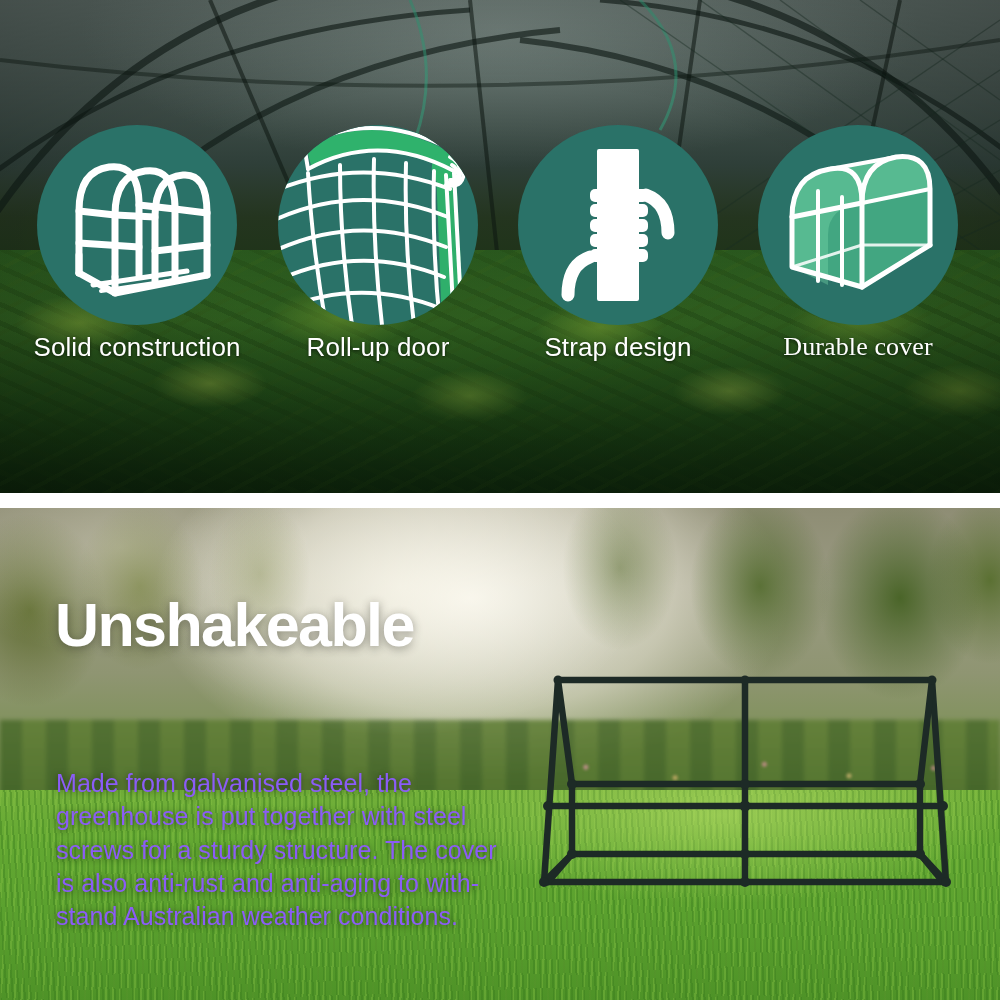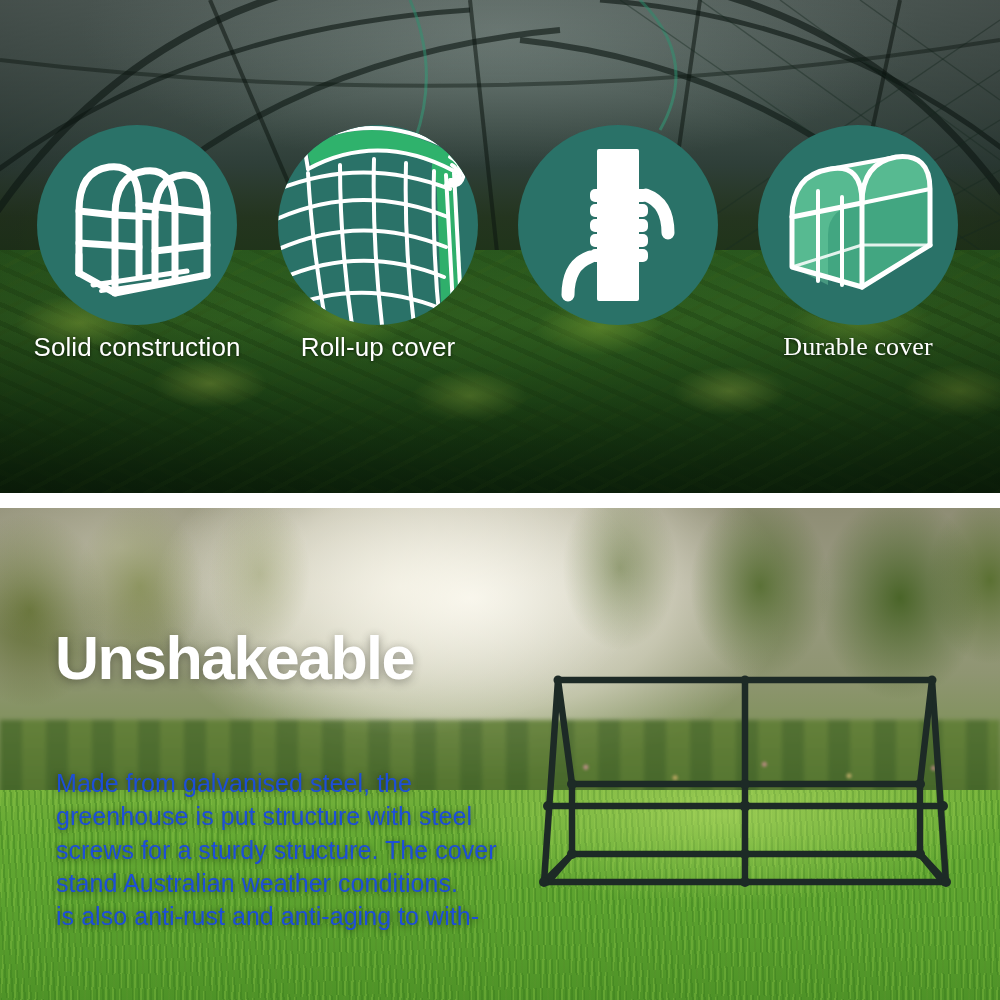--- a/index.html
+++ b/index.html
@@ -88,23 +88,23 @@
       radial-gradient(ellipse 34% 42% at 40% 16%, rgba(255,252,240,.58), rgba(0,0,0,0) 72%),
       radial-gradient(ellipse 26% 30% at 12% 8%, rgba(255,250,232,.30), rgba(0,0,0,0) 74%);}
 
   
   .product{position:absolute;left:520px;top:650px;width:450px;height:260px;}
   .product svg{display:block;width:450px;height:260px;}
 
   
   .headline{position:absolute;left:55px;top:596px;width:440px;color:#ffffff;
     font-size:61px;font-weight:bold;line-height:.96;letter-spacing:-1.6px;
-    text-shadow:0 2px 10px rgba(40,40,30,.45);margin-top:33px;}
+    text-shadow:0 2px 10px rgba(40,40,30,.45);}
   .headline .l2{display:block;}
-  .body-copy{position:absolute;left:56px;top:767px;width:412px;color:#1d4ed8;
+  .body-copy{position:absolute;left:56px;top:767px;width:412px;color:#8b5cf6;
     font-size:25px;line-height:1.33;letter-spacing:.05px;
     text-shadow:0 1px 6px rgba(20,30,12,.6);}
   .body-copy span{display:block;white-space:nowrap;}
 </style>
 </head>
 <body>
 
 <div class="page">
 
   <div class="panel-top">
@@ -209,21 +209,21 @@
 
                 <path d="M-6,96 Q80,56 170,92"></path>
                 <path d="M-8,128 Q78,86 168,122"></path>
                 <path d="M-10,160 Q76,116 166,152"></path>
                 <path d="M-12,192 Q74,148 164,184"></path>
                 <path d="M-4,66 Q82,30 172,64"></path>
               </g>
             </g>
           </svg>
         </div>
-        <div class="f-label">Roll-up cover</div>
+        <div class="f-label">Roll-up door</div>
       </div>
 
       <div class="feature f3">
         <div class="circle">
           <svg viewBox="0 0 200 200">
             <g fill="#ffffff">
               <rect x="79" y="24" width="42" height="152" rx="2"></rect>
             </g>
             <g fill="#ffffff">
               <rect x="72" y="64" width="58" height="13" rx="5"></rect>
@@ -231,20 +231,21 @@
               <rect x="72" y="94" width="58" height="13" rx="5"></rect>
               <rect x="72" y="109" width="58" height="13" rx="5"></rect>
               <rect x="72" y="124" width="58" height="13" rx="5"></rect>
             </g>
             <g fill="none" stroke="#ffffff" stroke-width="13" stroke-linecap="round">
               <path d="M128,70 q22,8 22,38"></path>
               <path d="M72,132 q-22,8 -22,38"></path>
             </g>
           </svg>
         </div>
+        <div class="f-label">Strap design</div>
       </div>
 
       <div class="feature f4">
         <div class="circle">
           <svg viewBox="0 0 200 200">
 
             <path d="M34,142 L34,92 Q34,50 72,44 L140,32 Q172,28 172,64 L172,120 L104,162 Z" fill="#56d196" opacity="0.55"></path>
             <path d="M34,92 Q34,50 72,44 L140,32 Q172,28 172,64 L104,78 Q70,82 70,110 L70,160 L34,142 Z" fill="#7fe0b0" opacity="0.35"></path>
             <g fill="none" stroke="#ffffff" stroke-width="5" stroke-linejoin="round" stroke-linecap="round">
 
@@ -336,19 +337,19 @@
       </g>
     </svg>
   </div>
 
   <div class="headline">
     <span>Unshakeable</span>
   </div>
 
   <div class="body-copy">
     <span>Made from galvanised steel, the</span>
-    <span>greenhouse is put structure with steel</span>
+    <span>greenhouse is put together with steel</span>
     <span>screws for a sturdy structure. The cover</span>
+    <span>is also anti-rust and anti-aging to with-</span>
     <span>stand Australian weather conditions.</span>
-    <span>is also anti-rust and anti-aging to with-</span>
   </div>
 
 </div>
 
 </body></html>

